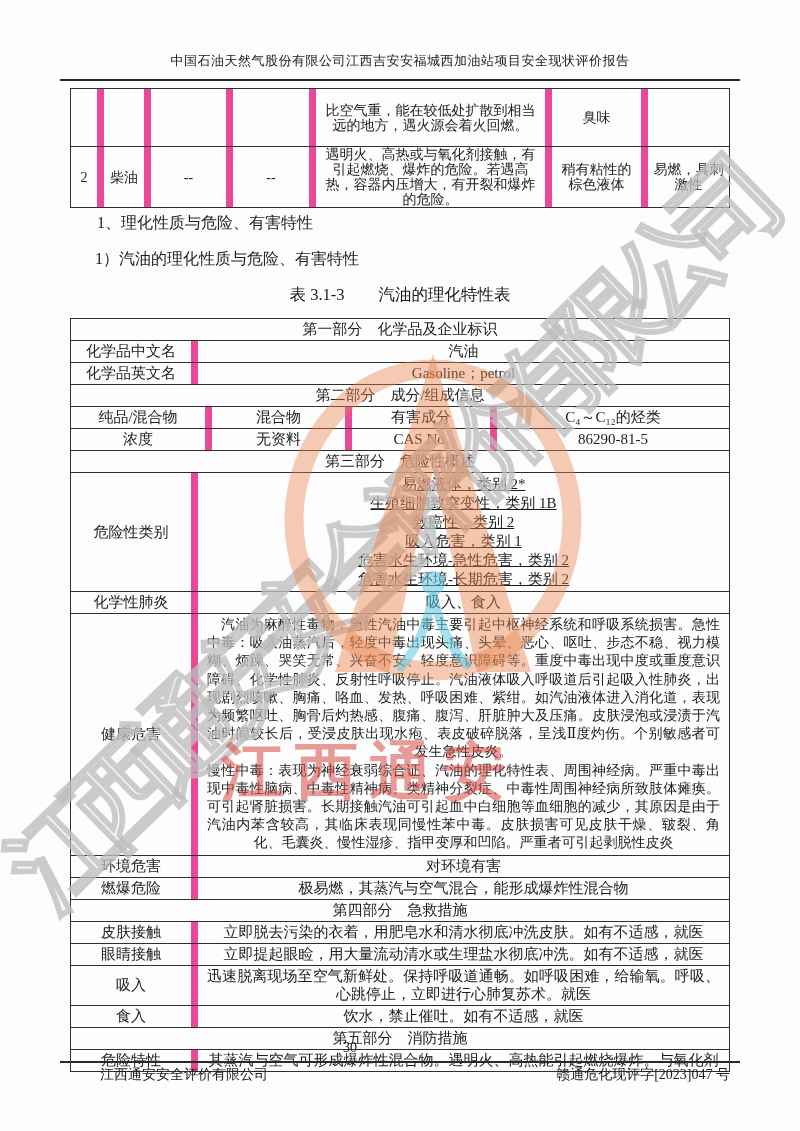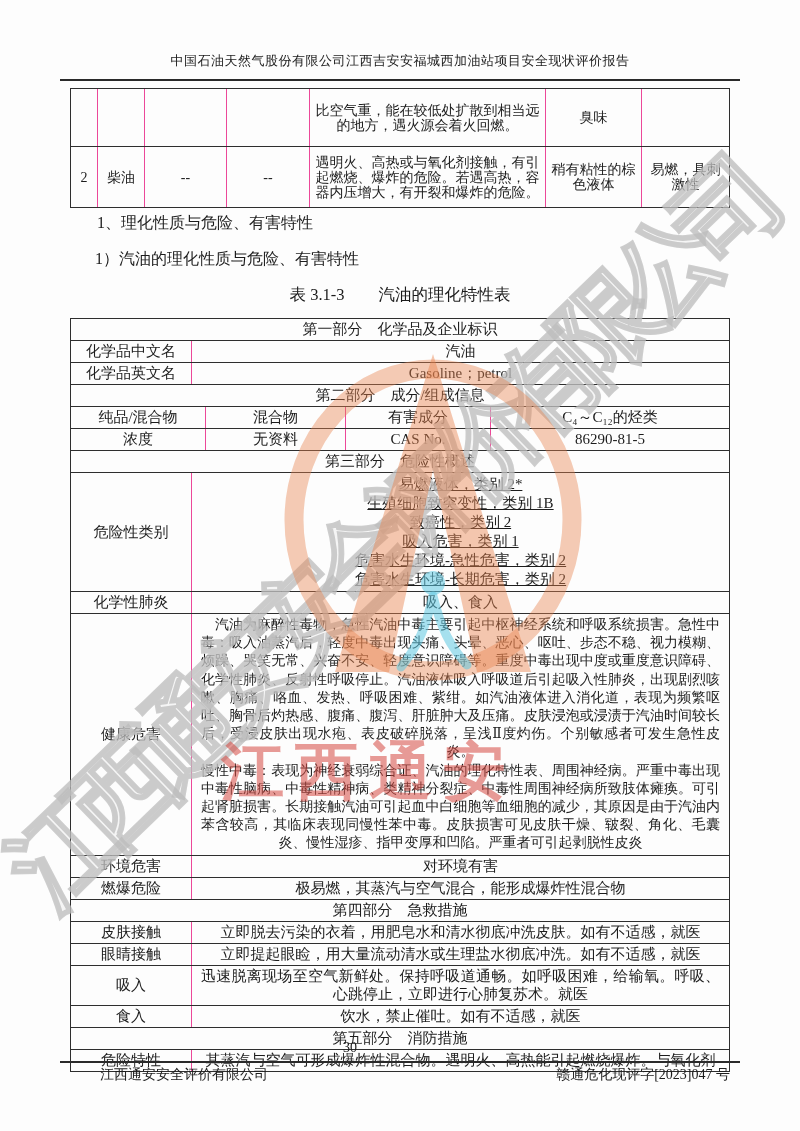--- a/index.html
+++ b/index.html
@@ -16,21 +16,21 @@
   .ftr .fl{padding-left:30px;} .ftr .fr{}
   
   .h1{position:absolute;top:213px;left:97px;font-size:16px;}
   .h2{position:absolute;top:249px;left:95px;font-size:16px;}
   .cap{position:absolute;top:284px;left:70px;width:660px;text-align:center;font-size:16.5px;}
   .cap .gap{display:inline-block;width:34px;}
   
   .tbl{position:absolute;left:70px;width:660px;border:1.5px solid #2e2e2e;background:transparent;box-sizing:border-box;}
   .trow{display:flex;align-items:stretch;border-top:1px solid #2e2e2e;}
   .trow:first-child{border-top:none;}
-  .tcell{border-left:1px solid #ec4899;display:flex;align-items:center;justify-content:center;
+  .tcell{border-left:7px solid #ec4899;display:flex;align-items:center;justify-content:center;
          text-align:center;padding:1px 3px;box-sizing:border-box;min-width:0;}
   .tcell:first-child{border-left:none;}
   
   .toptbl{top:88px;font-size:14px;line-height:15px;}
   .toptbl .r1{height:57px;} .toptbl .r2h{height:60px;}
   .t0{flex:0 0 26px;} .t1{flex:0 0 47px;} .t2{flex:0 0 82px;} .t3{flex:0 0 83px;}
   .t4{flex:0 0 236px;} .t5{flex:0 0 96px;} .t6{flex:1;}
   
   .maintbl{top:318px;font-size:15px;line-height:19px;}
   .maintbl .trow{min-height:20px;}

